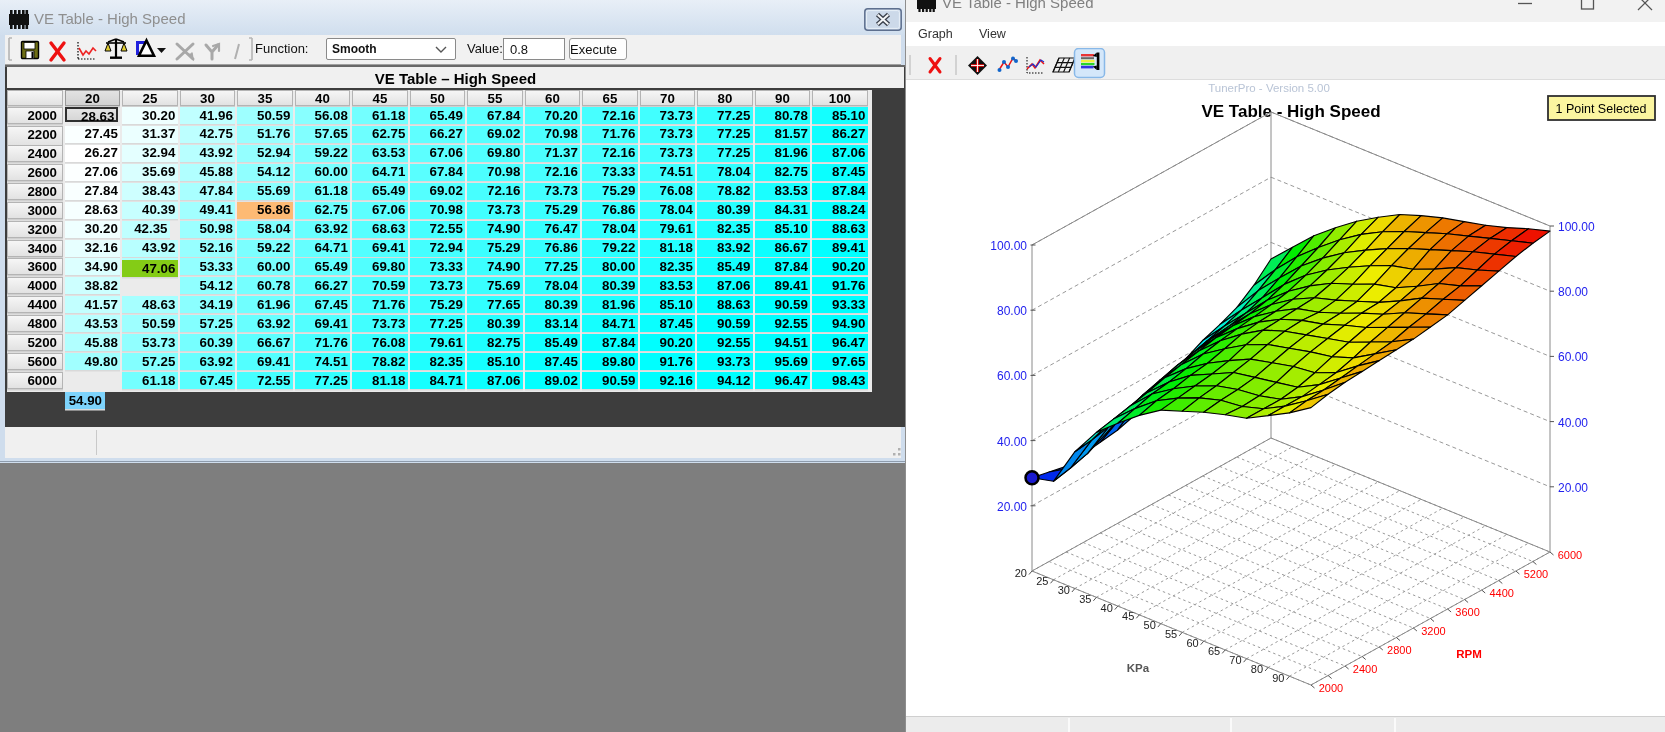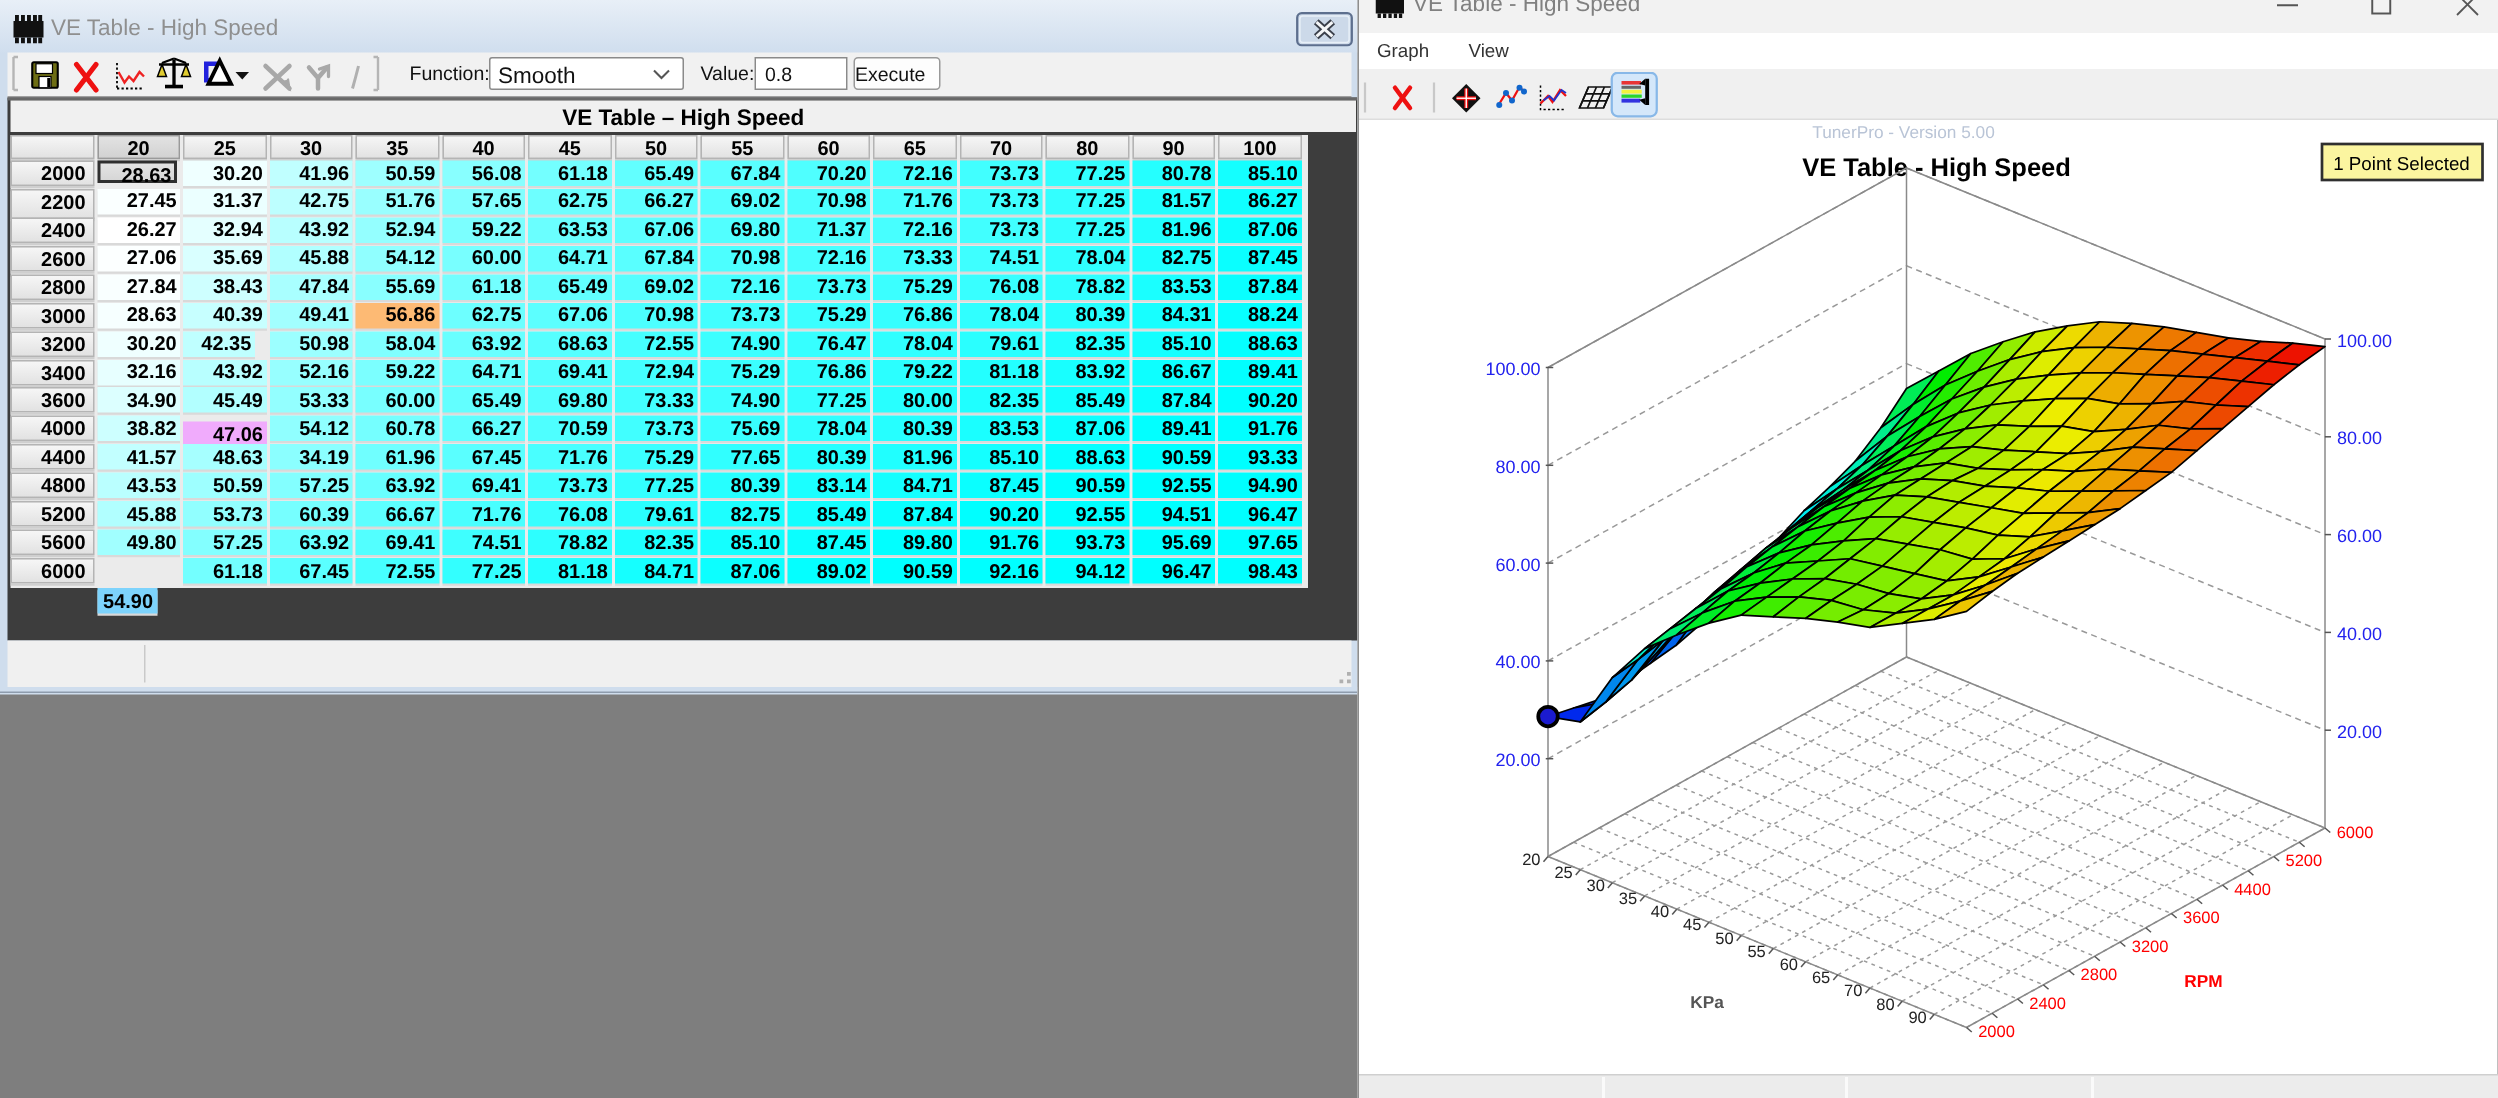--- a/index.html
+++ b/index.html
@@ -4,21 +4,21 @@
 html,body { width:1665px; height:732px; overflow:hidden; background:#7e7e7e;
   font-family:"Liberation Sans", sans-serif; }
 #lw { position:absolute; left:0; top:0; width:905px; height:463px; background:#cfdded; }
 #ltitle { position:absolute; left:0; top:0; width:905px; height:35px;
   background:linear-gradient(#e8eff7,#d0deee); }
 #ltitle .t { position:absolute; left:34px; top:10px; font-size:15px; color:#8f8f8f; }
 #ltb { position:absolute; left:5px; top:35px; width:896px; height:30px; background:#f1f1f1;
   border-bottom:1px solid #a0a0a0; }
 #ltb .lab { position:absolute; top:6px; font-size:13px; color:#111; }
 #combo { position:absolute; left:321px; top:3px; width:130px; height:22px; background:#fff;
-  border:1px solid #8a8a8a; border-radius:2px; font-size:15px; color:#111; padding:3px 0 0 5px; }
+  border:1px solid #8a8a8a; border-radius:2px; font-size:12px; color:#111; padding:3px 0 0 5px;font-weight:bold; }
 #vinput { position:absolute; left:498px; top:3px; width:62px; height:22px; background:#fff;
   border:1px solid #8a8a8a; font-size:13px; color:#111; padding:3px 0 0 6px; }
 #exec { position:absolute; left:564px; top:3px; width:58px; height:22px; background:#fdfdfd;
   border:1px solid #999; border-radius:3px; font-size:13px; color:#111; text-align:left; padding-top:3px; }
 #lgrid { position:absolute; left:5px; top:65px; width:899.5px; height:362px; background:#3d3d3d;
   border-top:2px solid #686868; }
 #cells { position:absolute; left:-5px; top:-67px; width:905px; height:463px; }
 #gpanel { position:absolute; left:2px; top:22.5px; width:864.5px; height:302px; background:#ebebeb; }
 #gtitle { position:absolute; left:2px; top:0px; width:897px; height:21px; text-align:center;
   font-size:15px; font-weight:bold; color:#000; padding-top:3px; background:#f0f0f0; }
@@ -115,21 +115,21 @@
  <line x1="177" y1="9" x2="193" y2="24"></line>
           <line x1="193" y1="9" x2="177" y2="24"></line>
  <path d="M188 19 l5 5 l-1 -6" fill="#a8a8a8" stroke-width="1.5"></path>
 </g>
 <g stroke="#a8a8a8" stroke-width="3" stroke-linecap="round" fill="none">
  <path d="M206 10 l6 7 v7 M218 10 l-6 7"></path>
  <path d="M219 16 v-7 l-6 2" stroke-width="2.2"></path>
 </g>
 <path d="M239 9 q-2 8 -4 15" stroke="#b0b0b0" stroke-width="2" fill="none"></path>
 </svg>
-    <span class="lab" style="left:268px">Function:</span>
+    <span class="lab" style="left:250px">Function:</span>
     <div id="combo">Smooth<svg width="12" height="8" viewBox="0 0 12 8" style="position:absolute;right:8px;top:7px">
           <path d="M1 1 l5 5 5-5" stroke="#555" stroke-width="1.4" fill="none"></path>
         </svg></div>
     <span class="lab" style="left:462px">Value:</span>
     <div id="vinput">0.8</div>
     <div id="exec">Execute</div>
   </div>
   <div id="lgrid">
     <div id="gpanel"></div>
     <div id="gtitle">VE Table – High Speed</div>
@@ -279,21 +279,21 @@
 <div class="c" style="left:409.5px;top:258.4px;width:55.8px;height:17.0px;background:#43ffff">73.33</div>
 <div class="c" style="left:467.0px;top:258.4px;width:55.8px;height:17.0px;background:#3cffff">74.90</div>
 <div class="c" style="left:524.5px;top:258.4px;width:55.8px;height:17.0px;background:#33ffff">77.25</div>
 <div class="c" style="left:582.0px;top:258.4px;width:55.8px;height:17.0px;background:#28ffff">80.00</div>
 <div class="c" style="left:639.5px;top:258.4px;width:55.8px;height:17.0px;background:#1fffff">82.35</div>
 <div class="c" style="left:697.0px;top:258.4px;width:55.8px;height:17.0px;background:#12ffff">85.49</div>
 <div class="c" style="left:754.5px;top:258.4px;width:55.8px;height:17.0px;background:#09ffff">87.84</div>
 <div class="c" style="left:812.0px;top:258.4px;width:55.8px;height:17.0px;background:#00ffff">90.20</div>
 <div class="hc rh" style="left:7.0px;top:277.4px;width:56.0px;height:17.0px">4000</div>
 <div class="c" style="left:64.5px;top:277.4px;width:55.8px;height:17.0px;background:#cdffff">38.82</div>
-<div class="c" style="left:122.0px;top:281px;width:55.8px;height:17.0px;background:#f0abfc">47.06</div>
+<div class="c" style="left:122.0px;top:260px;width:55.8px;height:17.0px;background:#84cc16">47.06</div>
 <div class="c" style="left:179.5px;top:277.4px;width:55.8px;height:17.0px;background:#90ffff">54.12</div>
 <div class="c" style="left:237.0px;top:277.4px;width:55.8px;height:17.0px;background:#75ffff">60.78</div>
 <div class="c" style="left:294.5px;top:277.4px;width:55.8px;height:17.0px;background:#5fffff">66.27</div>
 <div class="c" style="left:352.0px;top:277.4px;width:55.8px;height:17.0px;background:#4effff">70.59</div>
 <div class="c" style="left:409.5px;top:277.4px;width:55.8px;height:17.0px;background:#41ffff">73.73</div>
 <div class="c" style="left:467.0px;top:277.4px;width:55.8px;height:17.0px;background:#39ffff">75.69</div>
 <div class="c" style="left:524.5px;top:277.4px;width:55.8px;height:17.0px;background:#30ffff">78.04</div>
 <div class="c" style="left:582.0px;top:277.4px;width:55.8px;height:17.0px;background:#26ffff">80.39</div>
 <div class="c" style="left:639.5px;top:277.4px;width:55.8px;height:17.0px;background:#1affff">83.53</div>
 <div class="c" style="left:697.0px;top:277.4px;width:55.8px;height:17.0px;background:#0cffff">87.06</div>

